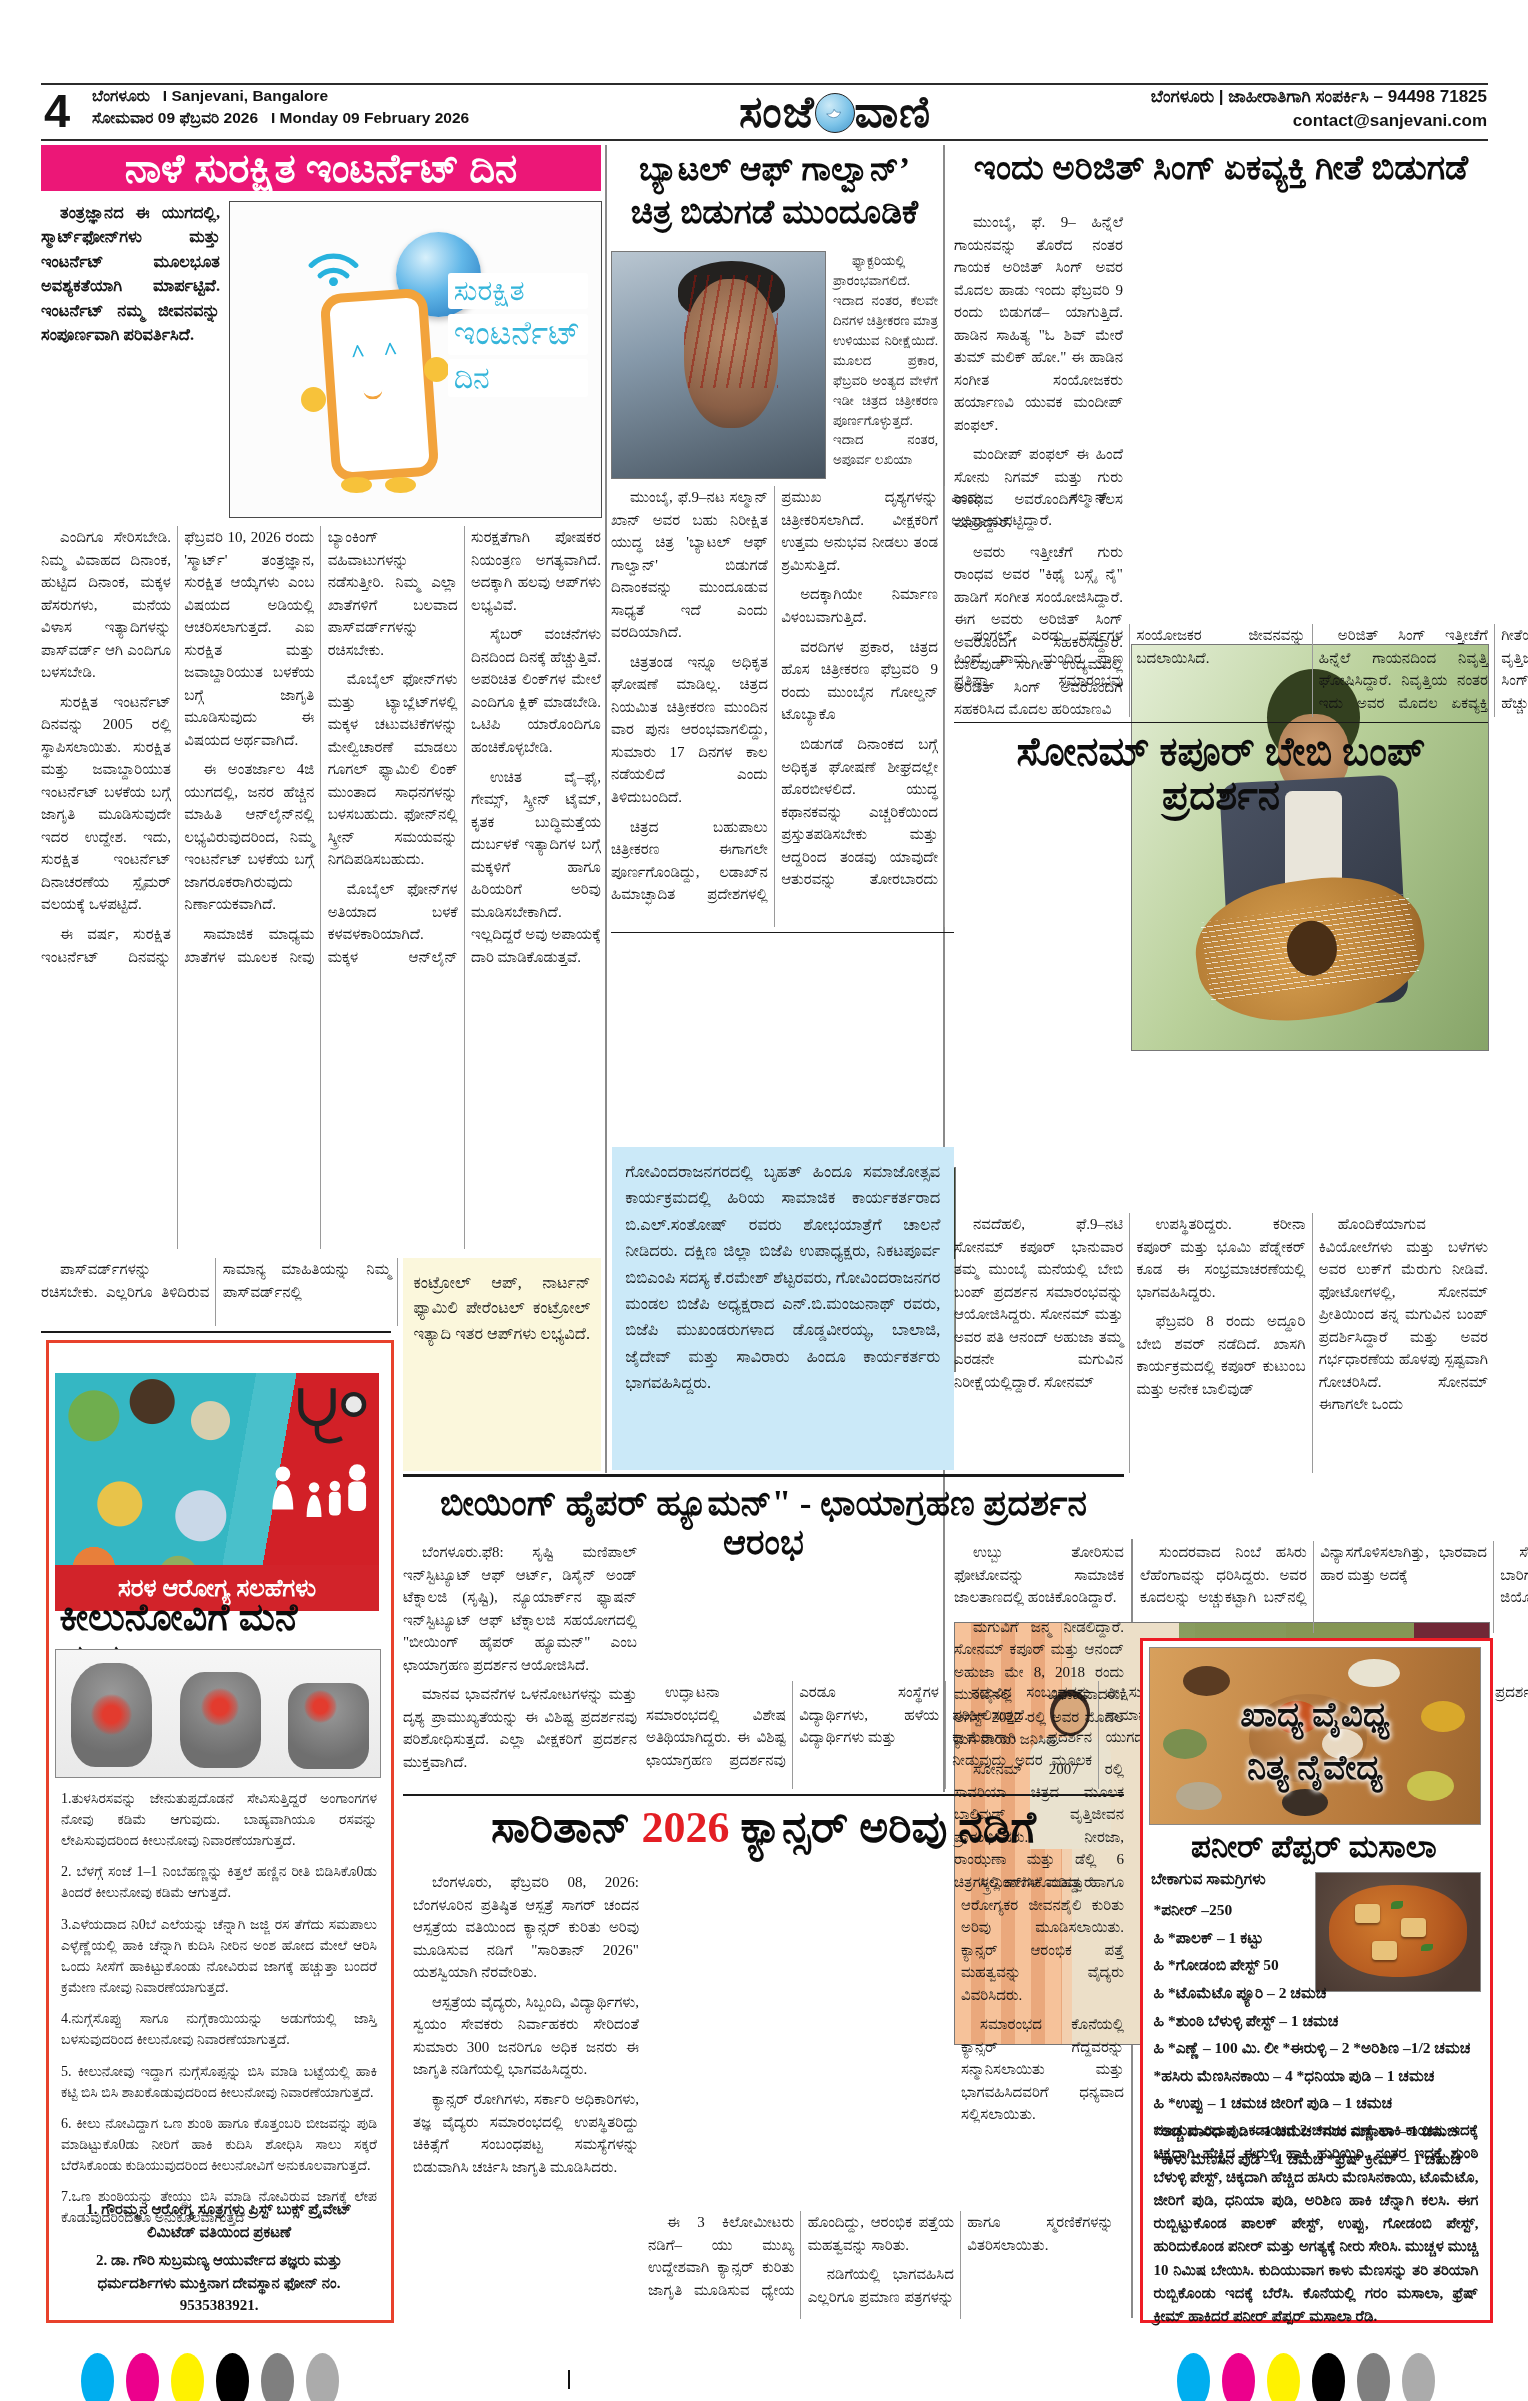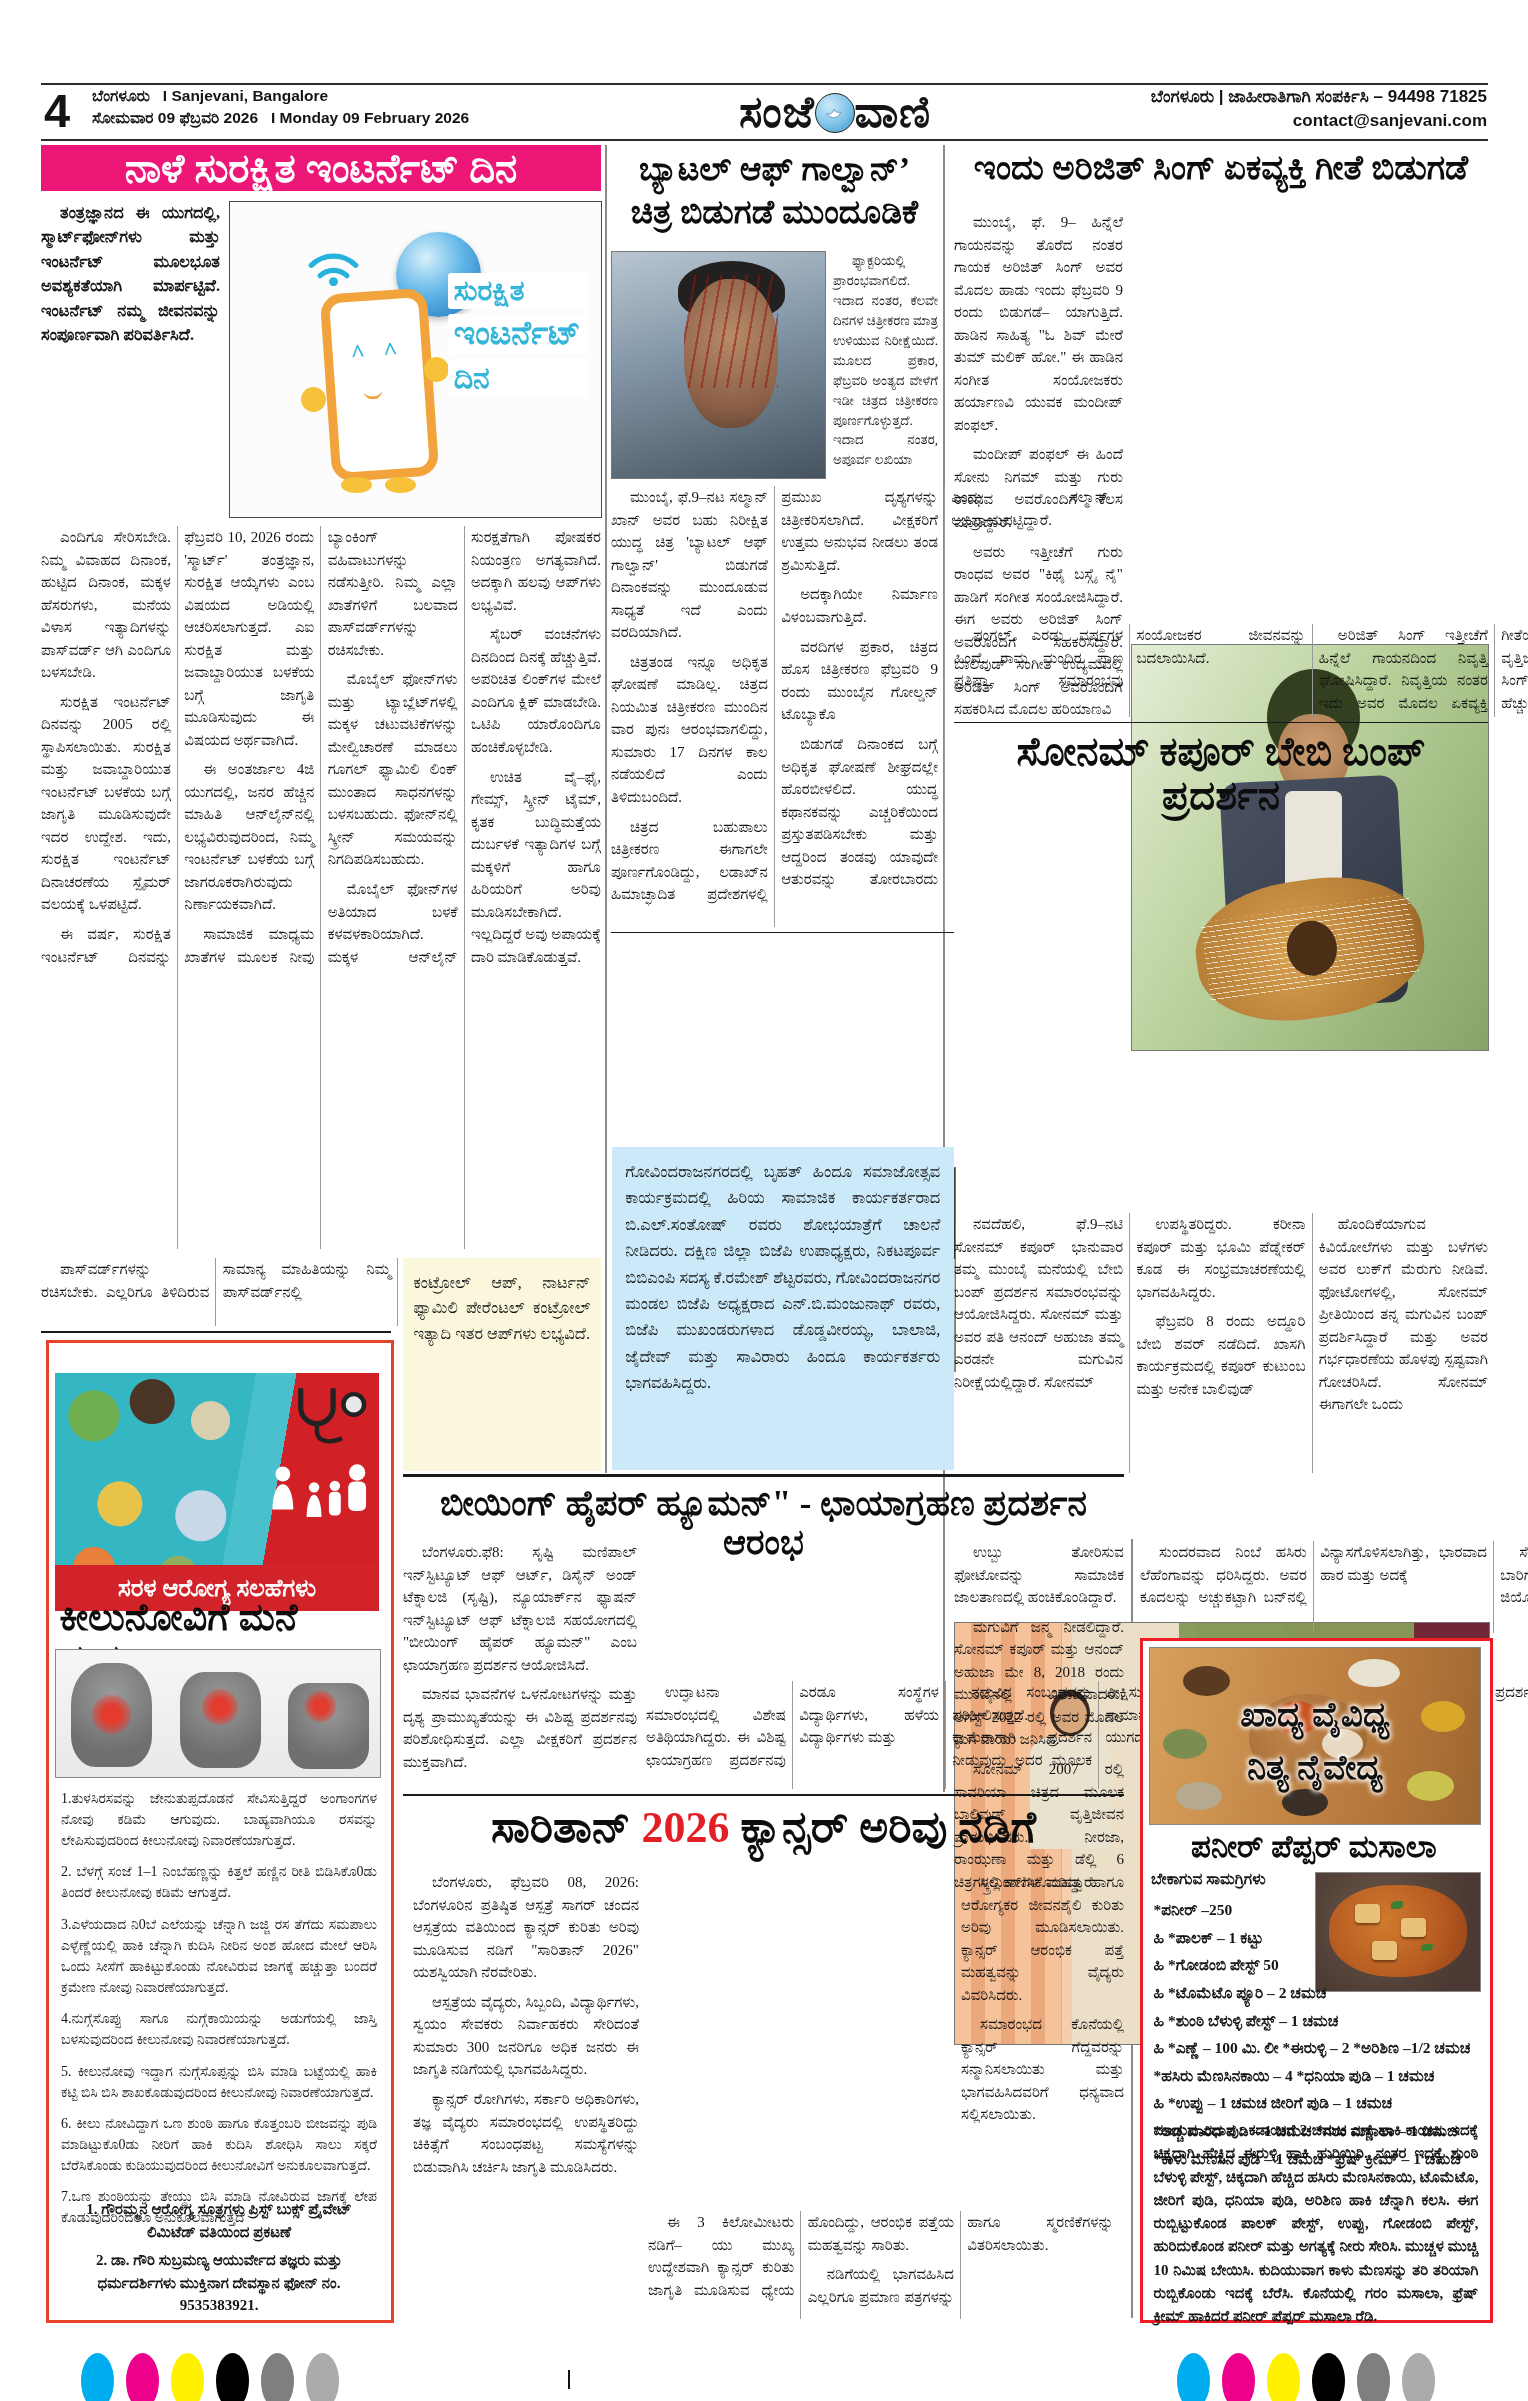--- a/index.html
+++ b/index.html
@@ -44,21 +44,21 @@
   .phone{position:absolute;left:96px;top:89px;width:89px;height:170px;background:#fff;
     border:9.6px solid #f2a33c;border-radius:21px;transform:rotate(-4deg);}
   .phone .eyes{position:absolute;top:38px;left:0;width:100%;text-align:center;color:#27b2dd;
     font-size:25px;font-weight:bold;letter-spacing:6px;}
   .phone .smile{position:absolute;top:87px;left:28px;width:19px;height:9px;
     border-bottom:3px solid #f2a33c;border-radius:0 0 10.4px 10.4px;}
   .hand{position:absolute;width:25px;height:25px;border-radius:50%;background:#f7c23a;}
   .foot{position:absolute;width:31px;height:16.3px;border-radius:50%;background:#f7c23a;}
   .globe{position:absolute;left:166px;top:30px;width:85px;height:85px;border-radius:50%;
     background:radial-gradient(circle at 35% 30%,#d8f0fb,#62b7e8 45%,#1b6fb8);box-shadow:0 3px 6px rgba(0,0,0,.25);}
-  .net-cap{position:absolute;right:13.3px;top:67px;width:140px;color:#35b5da;font-weight:bold;text-align:left;}
+  .net-cap{position:absolute;right:13.3px;top:67px;width:140px;color:#35b5da;font-weight:normal;text-align:left;}
   .net-cap span{display:block;background:#fff;padding:1.5px 6px;margin:4.4px 0;border-radius:3px;}
 
   
   .health-box{border:3px solid #E8412C;background:#fff;}
   .hb-img{position:relative;overflow:hidden;}
   .hb-collage{position:absolute;inset:0;
     background:
       radial-gradient(circle at 12% 18%,#6fae4e 0 25px,transparent 26px),
       radial-gradient(circle at 30% 12%,#4a3524 0 22px,transparent 23px),
       radial-gradient(circle at 48% 20%,#d8cfae 0 19px,transparent 20px),

